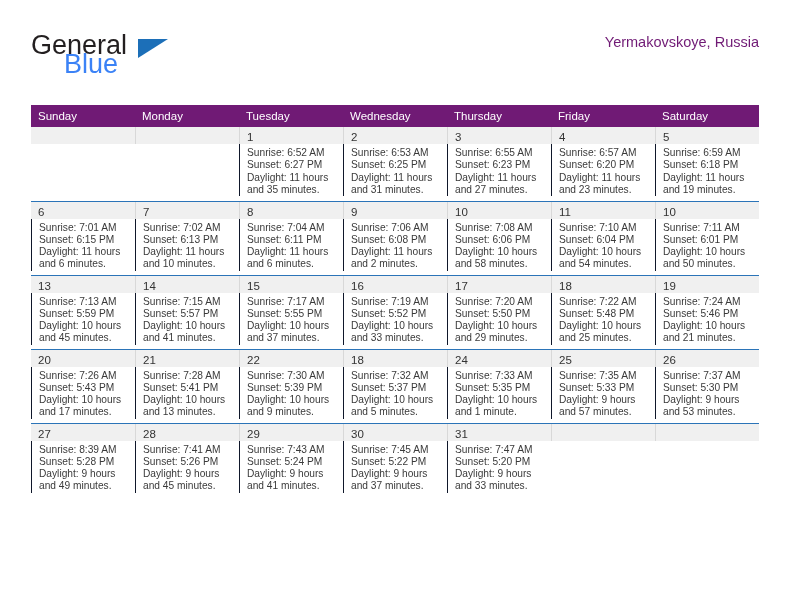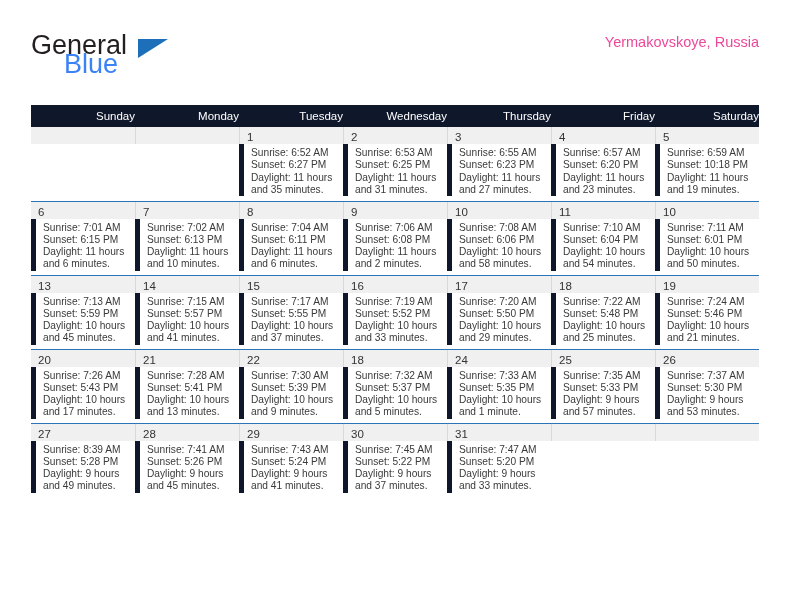--- a/index.html
+++ b/index.html
@@ -73,41 +73,41 @@
   }
   .cal-title {
     font-size: 26px;
     color: #333333;
     line-height: 32px;
     font-weight: normal;
     margin: 0;
   }
   .cal-subtitle {
     font-size: 14.5px;
-    color: #ec4899;
+    color: #701a75;
     line-height: 22px;
     margin: 3px 0 0 9px;
   }
 
   
   .calendar {
     position: absolute;
     left: 31px;
     top: 105px;
     width: 728px;
     border-collapse: collapse;
     table-layout: fixed;
   }
 
   .calendar th {
-    background: #0f172a;
+    background: #701a75;
     color: #ffffff;
     font-size: 11.5px;
     font-weight: normal;
-    text-align: right;
+    text-align: left;
     padding: 5px 0 5px 7px;
     border: none;
     height: 11px;
   }
 
   .calendar td {
     vertical-align: top;
     padding: 0;
     border: none;
     border-top: 1.6px solid #2b74b8;
@@ -136,21 +136,21 @@
     border-left: 1px solid #d8d8d8;
     line-height: 14px;
   }
   td:first-child .daynum-band { border-left: none; }
 
   .cell-body {
     padding: 3px 4px 0 7px;
     font-size: 10.2px;
     line-height: 12.3px;
     color: #3a3a3a;
-    border-left: 5px solid #0f172a;
+    border-left: 1px solid #0f172a;
   }
   .cell-body div {
     white-space: nowrap;
   }
   .cell-body .daylight {
     white-space: normal;
   }
 
   td.empty .daynum-band { color: transparent; }
 </style>
@@ -235,21 +235,21 @@
                 <div>Sunset: 6:20 PM</div>
                 <div class="daylight">Daylight: 11 hours and 23 minutes.</div>
               </div>
             </div>
           </td>
           <td>
             <div class="cell-inner">
               <div class="daynum-band">5</div>
               <div class="cell-body">
                 <div>Sunrise: 6:59 AM</div>
-                <div>Sunset: 10:18 PM</div>
+                <div>Sunset: 6:18 PM</div>
                 <div class="daylight">Daylight: 11 hours and 19 minutes.</div>
               </div>
             </div>
           </td>
         </tr>
         <tr class="week-row">
           <td>
             <div class="cell-inner">
               <div class="daynum-band">6</div>
               <div class="cell-body">

